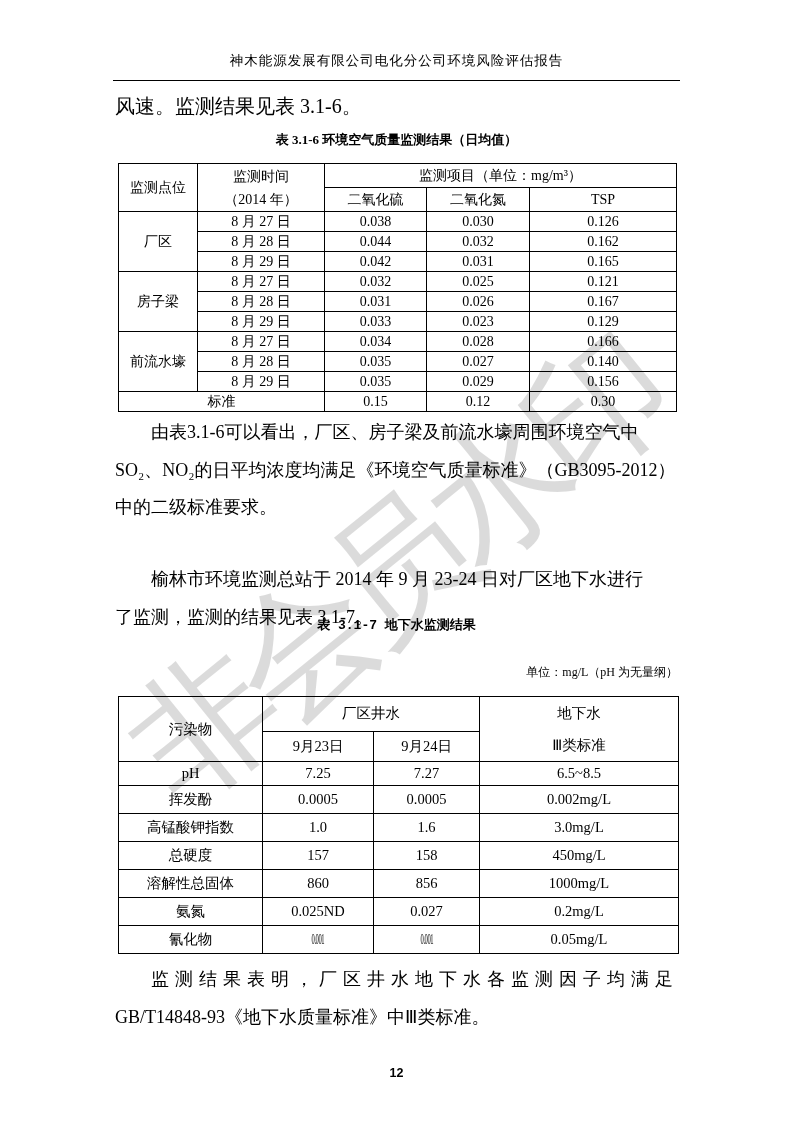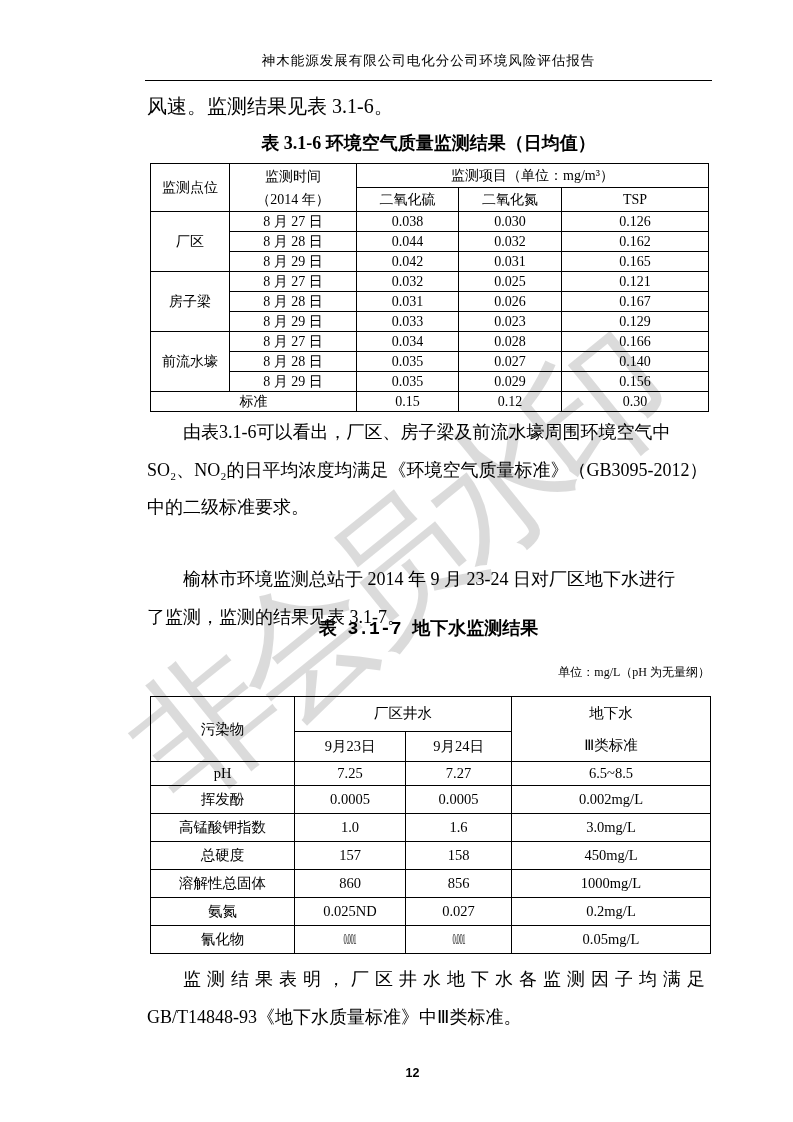--- a/index.html
+++ b/index.html
@@ -8,40 +8,40 @@
     background:#ffffff; overflow:hidden;
     font-family:"Liberation Serif", serif; color:#000;
   }
   .watermark {
     position:absolute; left:396px; top:572px; z-index:0;
     transform:translate(-50%,-50%) rotate(-39deg);
     font-family:"Liberation Sans", sans-serif;
     font-size:142px; letter-spacing:-16px; white-space:nowrap;
     color:rgba(0,0,0,0.14); pointer-events:none;
   }
-  .content { position:absolute; inset:0; z-index:1;margin-left:32px; }
+  .content { position:absolute; inset:0; z-index:1; }
 
   .doc-header {
     position:absolute; top:52px; left:113px; width:567px;
     text-align:center; font-size:13.5px; letter-spacing:1px;
   }
   .header-rule {
     position:absolute; top:80px; left:113px; width:567px;
     border-top:1.5px solid #000; height:0;
   }
 
   .para { position:absolute; left:115px; width:566px; font-size:18px; }
   .p-line { white-space:nowrap; }
   .indent { padding-left:36px; }
 
   .intro-line { position:absolute; top:93px; left:115px; font-size:20px; white-space:nowrap; }
 
   .tbl-title {
     position:absolute; left:113px; width:567px; text-align:center;
-    font-weight:bold; font-size:18px;
+    font-weight:bold; font-size:13px;
   }
   .t1-title { top:131px; }
   .t2-title { top:616px;font-family:Liberation Mono, monospace; }
 
   table { border-collapse:collapse; table-layout:fixed; text-align:center; }
   td { border:1px solid #000; padding:0 2px; overflow:hidden; }
 
   .table1 {
     position:absolute; top:163px; left:118px; width:558px; height:247px;
     font-size:14px;

